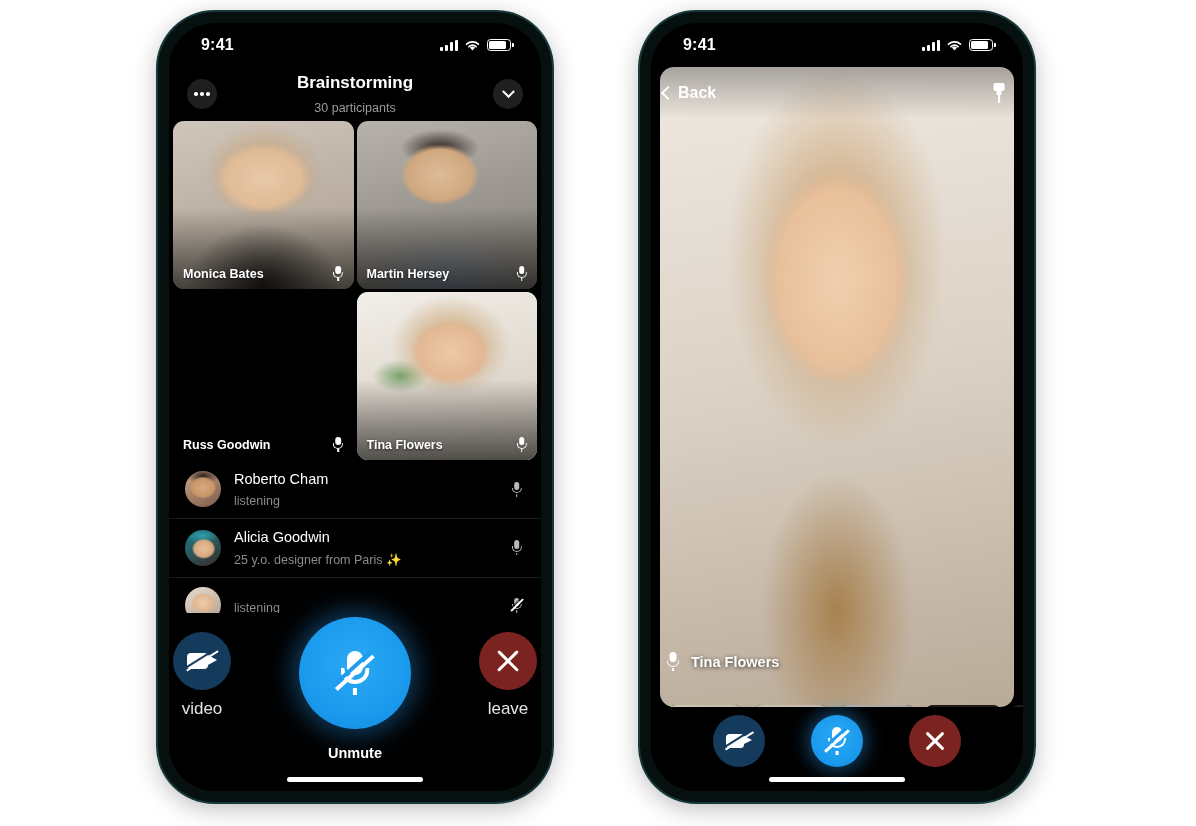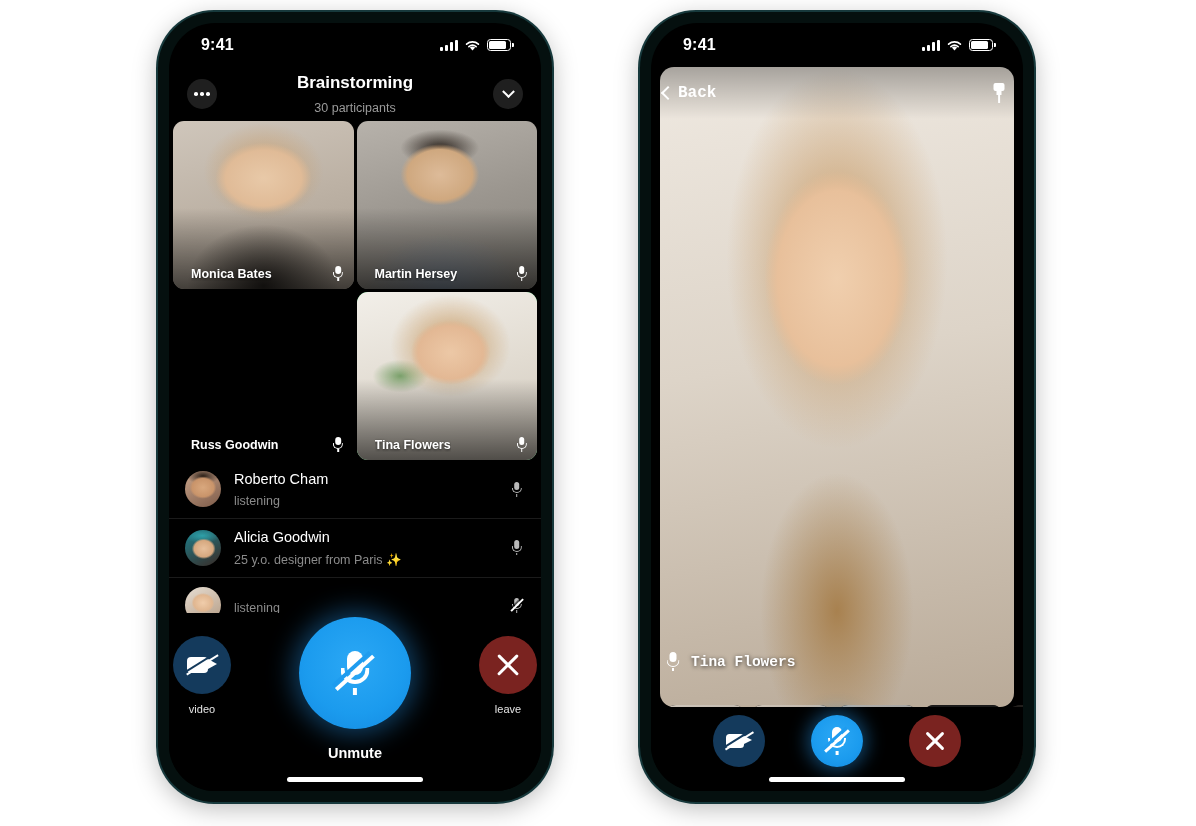--- a/index.html
+++ b/index.html
@@ -161,21 +161,21 @@
       linear-gradient(170deg, #efe9e1 0%, #ddd4c8 45%, #b9aa98 100%);
   }
 
   .tile-scrim {
     position: absolute; left: 0; right: 0; bottom: 0; height: 48%;
     background: linear-gradient(to top, rgba(0,0,0,0.62), rgba(0,0,0,0));
   }
   .tile-foot {
     position: absolute; left: 0; right: 0; bottom: 0;
     display: flex; align-items: center; justify-content: space-between;
-    padding: 0 9px 8px 18px;
+    padding: 0 9px 8px 10px;
   }
   .tile-name {
     color: #fff; font-size: 12.5px; font-weight: bold;
     text-shadow: 0 1px 3px rgba(0,0,0,0.7);
     white-space: nowrap; overflow: hidden; text-overflow: ellipsis;
   }
 
   
   .mic { width: 13px; height: 15px; display: inline-block; position: relative; flex: 0 0 auto; }
   .mic .cap {
@@ -256,21 +256,21 @@
     margin-top: 8px;
   }
   .ctl-col { display: flex; flex-direction: column; align-items: center; width: 72px; }
   .ctl-small {
     width: 58px; height: 58px; border-radius: 50%;
     display: flex; align-items: center; justify-content: center;
     cursor: pointer;
   }
   .ctl-video { background: #143a5c; }
   .ctl-leave { background: #7a2320; }
-  .ctl-label { color: #e4e4e4; font-size: 11px; margin-top: 9px; }
+  .ctl-label { color: #e4e4e4; font-size: 17px; margin-top: 9px; }
 
   .ctl-big-wrap { display: flex; flex-direction: column; align-items: center; }
   .ctl-big {
     width: 112px; height: 112px; border-radius: 50%;
     background: radial-gradient(circle at 50% 42%, #2ba8f5 0%, #1b9bee 58%, #1389e0 100%);
     box-shadow: 0 0 26px 6px rgba(37,150,235,0.42);
     display: flex; align-items: center; justify-content: center;
     margin-top: -4px;
     cursor: pointer;
   }
@@ -327,21 +327,21 @@
   .xmark i:nth-child(1) { transform: translate(-50%,-50%) rotate(45deg); }
   .xmark i:nth-child(2) { transform: translate(-50%,-50%) rotate(-45deg); }
 
   .home-ind {
     position: absolute; left: 50%; bottom: 9px; transform: translateX(-50%);
     width: 136px; height: 5px; border-radius: 3px; background: #fff;
     z-index: 50;
   }
 
   
-  .r-stage { position: absolute; inset: 44px 0 0 0; font-family: Liberation Mono, monospace; }
+  .r-stage { position: absolute; inset: 44px 0 0 0; }
   .r-video {
     position: absolute; left: 9px; right: 9px; top: 0; bottom: 84px;
     border-radius: 14px; overflow: hidden;
   }
   .r-topbar {
     position: absolute; left: 0; right: 0; top: 0; height: 52px;
     display: flex; align-items: center; justify-content: space-between;
     padding: 0 16px 0 12px;
     background: linear-gradient(to bottom, rgba(0,0,0,0.30), rgba(0,0,0,0));
     z-index: 5;

